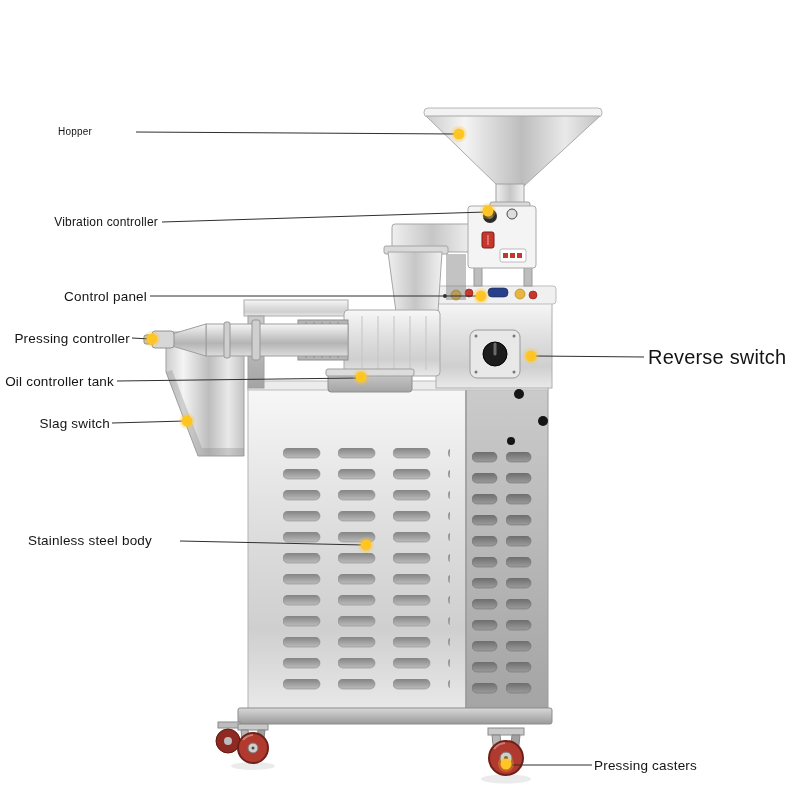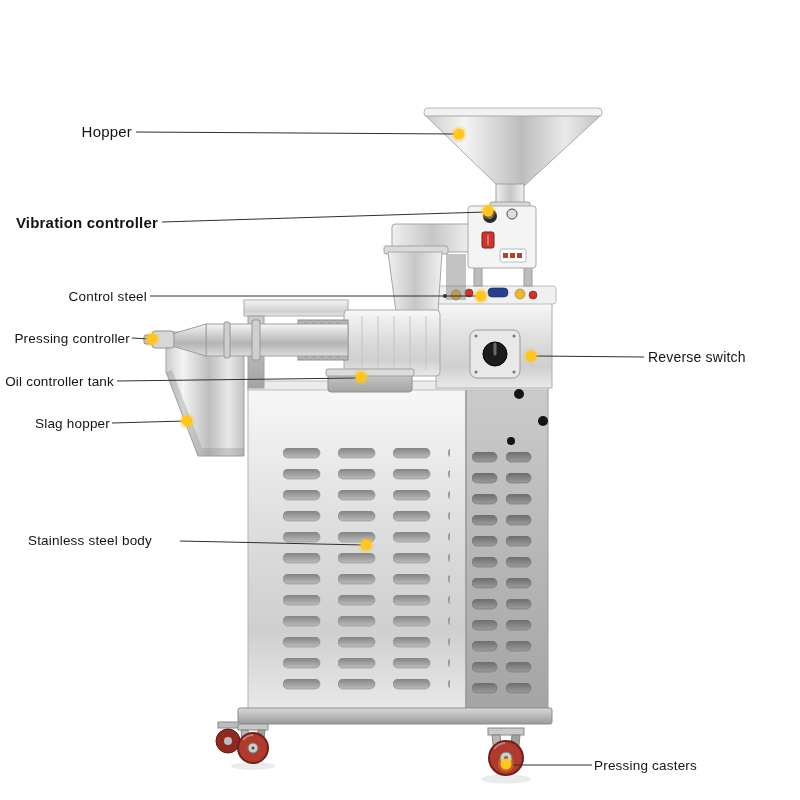--- a/index.html
+++ b/index.html
@@ -1,21 +1,21 @@
 <!DOCTYPE html>
 <html><head>
 <meta charset="utf-8">
 <style>
   html,body{margin:0;padding:0;background:#ffffff;}
   .canvas{position:relative;width:800px;height:800px;background:#ffffff;
           font-family:"Liberation Sans",sans-serif;overflow:hidden;}
   .canvas > svg{position:absolute;left:0;top:0;}
   .label{position:absolute;transform:translateY(-50%);font-size:13.5px;color:#141414;
          white-space:nowrap;letter-spacing:.2px;z-index:5;}
-  .label.small{font-size:15px;font-weight:bold;}
+  .label.small{font-size:12px;}
 </style>
 </head>
 <body>
 
 <div class="canvas">
 
 <svg width="800" height="800" viewBox="0 0 800 800">
   <defs>
     <linearGradient id="gSteelV" x1="0" y1="0" x2="0" y2="1">
       <stop offset="0" stop-color="#f7f7f7"></stop>
@@ -244,41 +244,41 @@
       <circle cx="531" cy="356" r="8" opacity="0.28" fill="#FFC524"></circle>
       <circle cx="531" cy="356" r="5.5" fill="#FFC524"></circle>
     </g>
     <g>
       <circle cx="506" cy="764" r="8" opacity="0.28" fill="#FFC524"></circle>
       <circle cx="506" cy="764" r="5.5" fill="#FFC524"></circle>
     </g>
   </g>
 </svg>
 
-<div class="label" style="right:668px;top:131px;font-size:15px">
+<div class="label" style="right:708px;top:131px;font-size:10px">
   <span>Hopper</span>
 </div>
 <div class="label small" style="right:642px;top:222px">
   <span>Vibration controller</span>
 </div>
 <div class="label" style="right:653px;top:296px">
-  <span>Control steel</span>
+  <span>Control panel</span>
 </div>
 <div class="label" style="right:670px;top:338px">
   <span>Pressing controller</span>
 </div>
 <div class="label" style="right:686px;top:381px">
   <span>Oil controller tank</span>
 </div>
 <div class="label" style="right:690px;top:423px">
-  <span>Slag hopper</span>
+  <span>Slag switch</span>
 </div>
 <div class="label" style="right:648px;top:540px">
   <span>Stainless steel body</span>
 </div>
-<div class="label" style="left:648px;top:357px;font-size:14px">
+<div class="label" style="left:648px;top:357px;font-size:20px">
   <span>Reverse switch</span>
 </div>
 <div class="label" style="left:594px;top:765px">
   <span>Pressing casters</span>
 </div>
 
 </div>
 
 </body></html>

